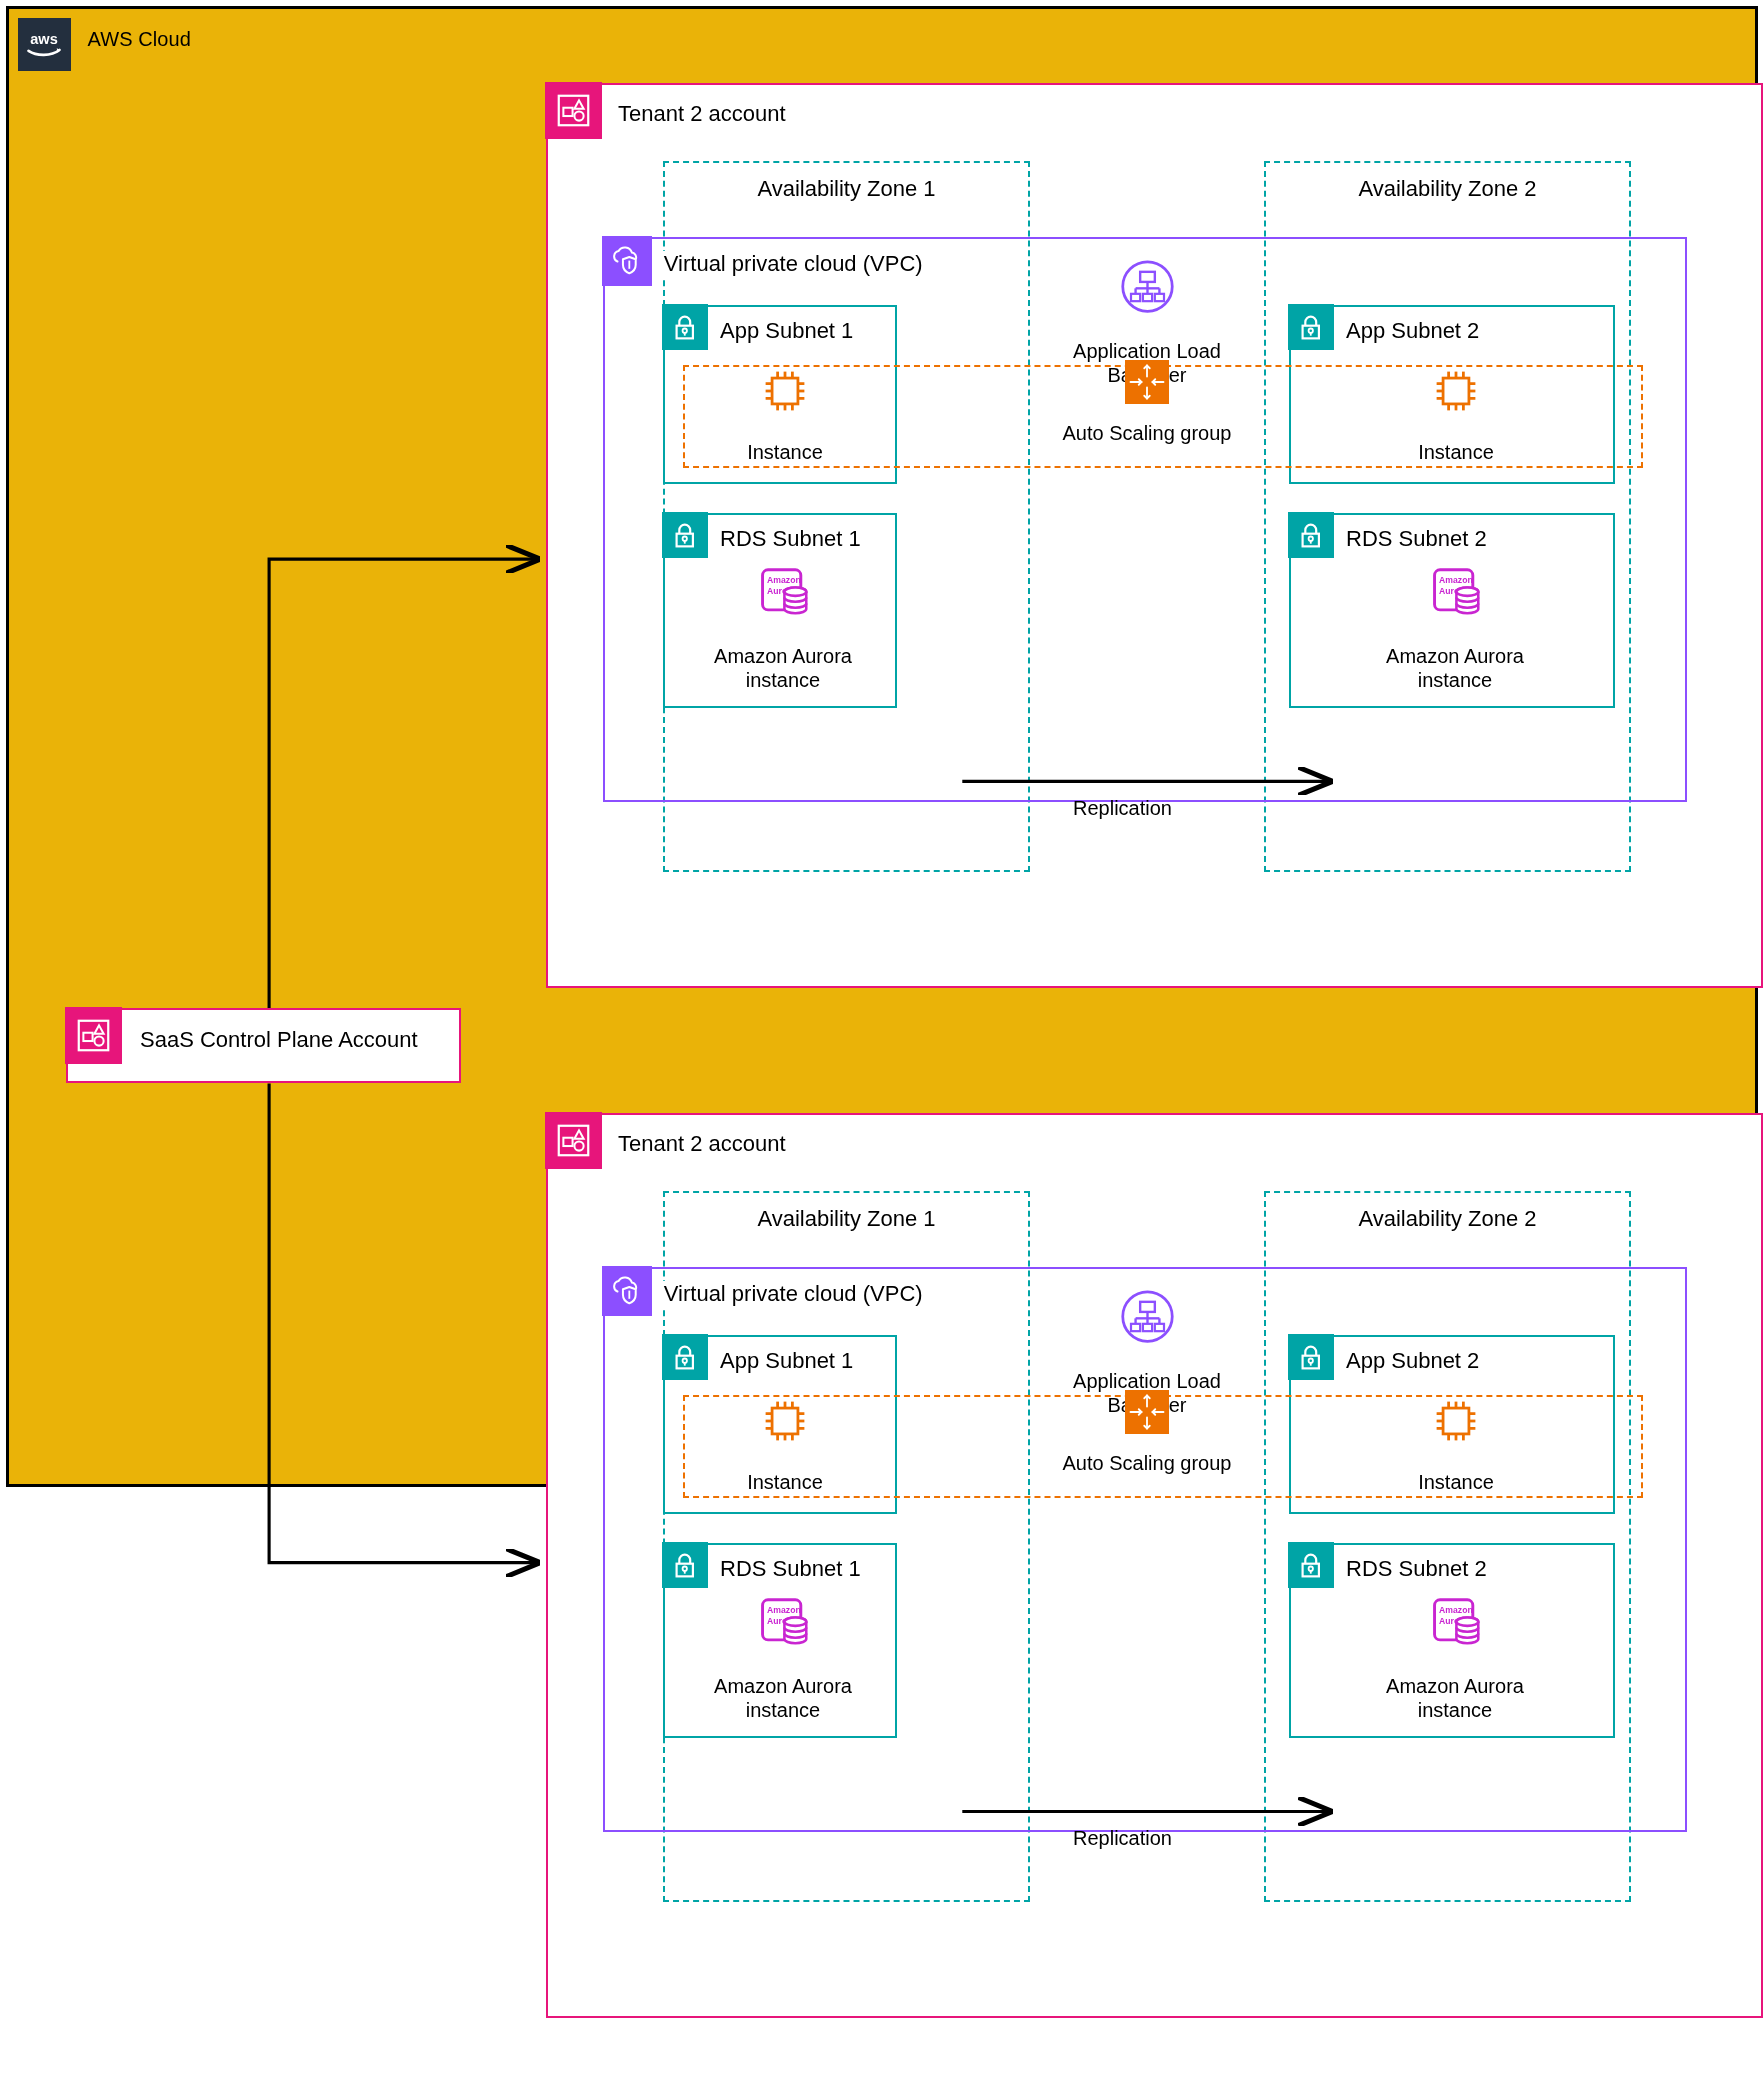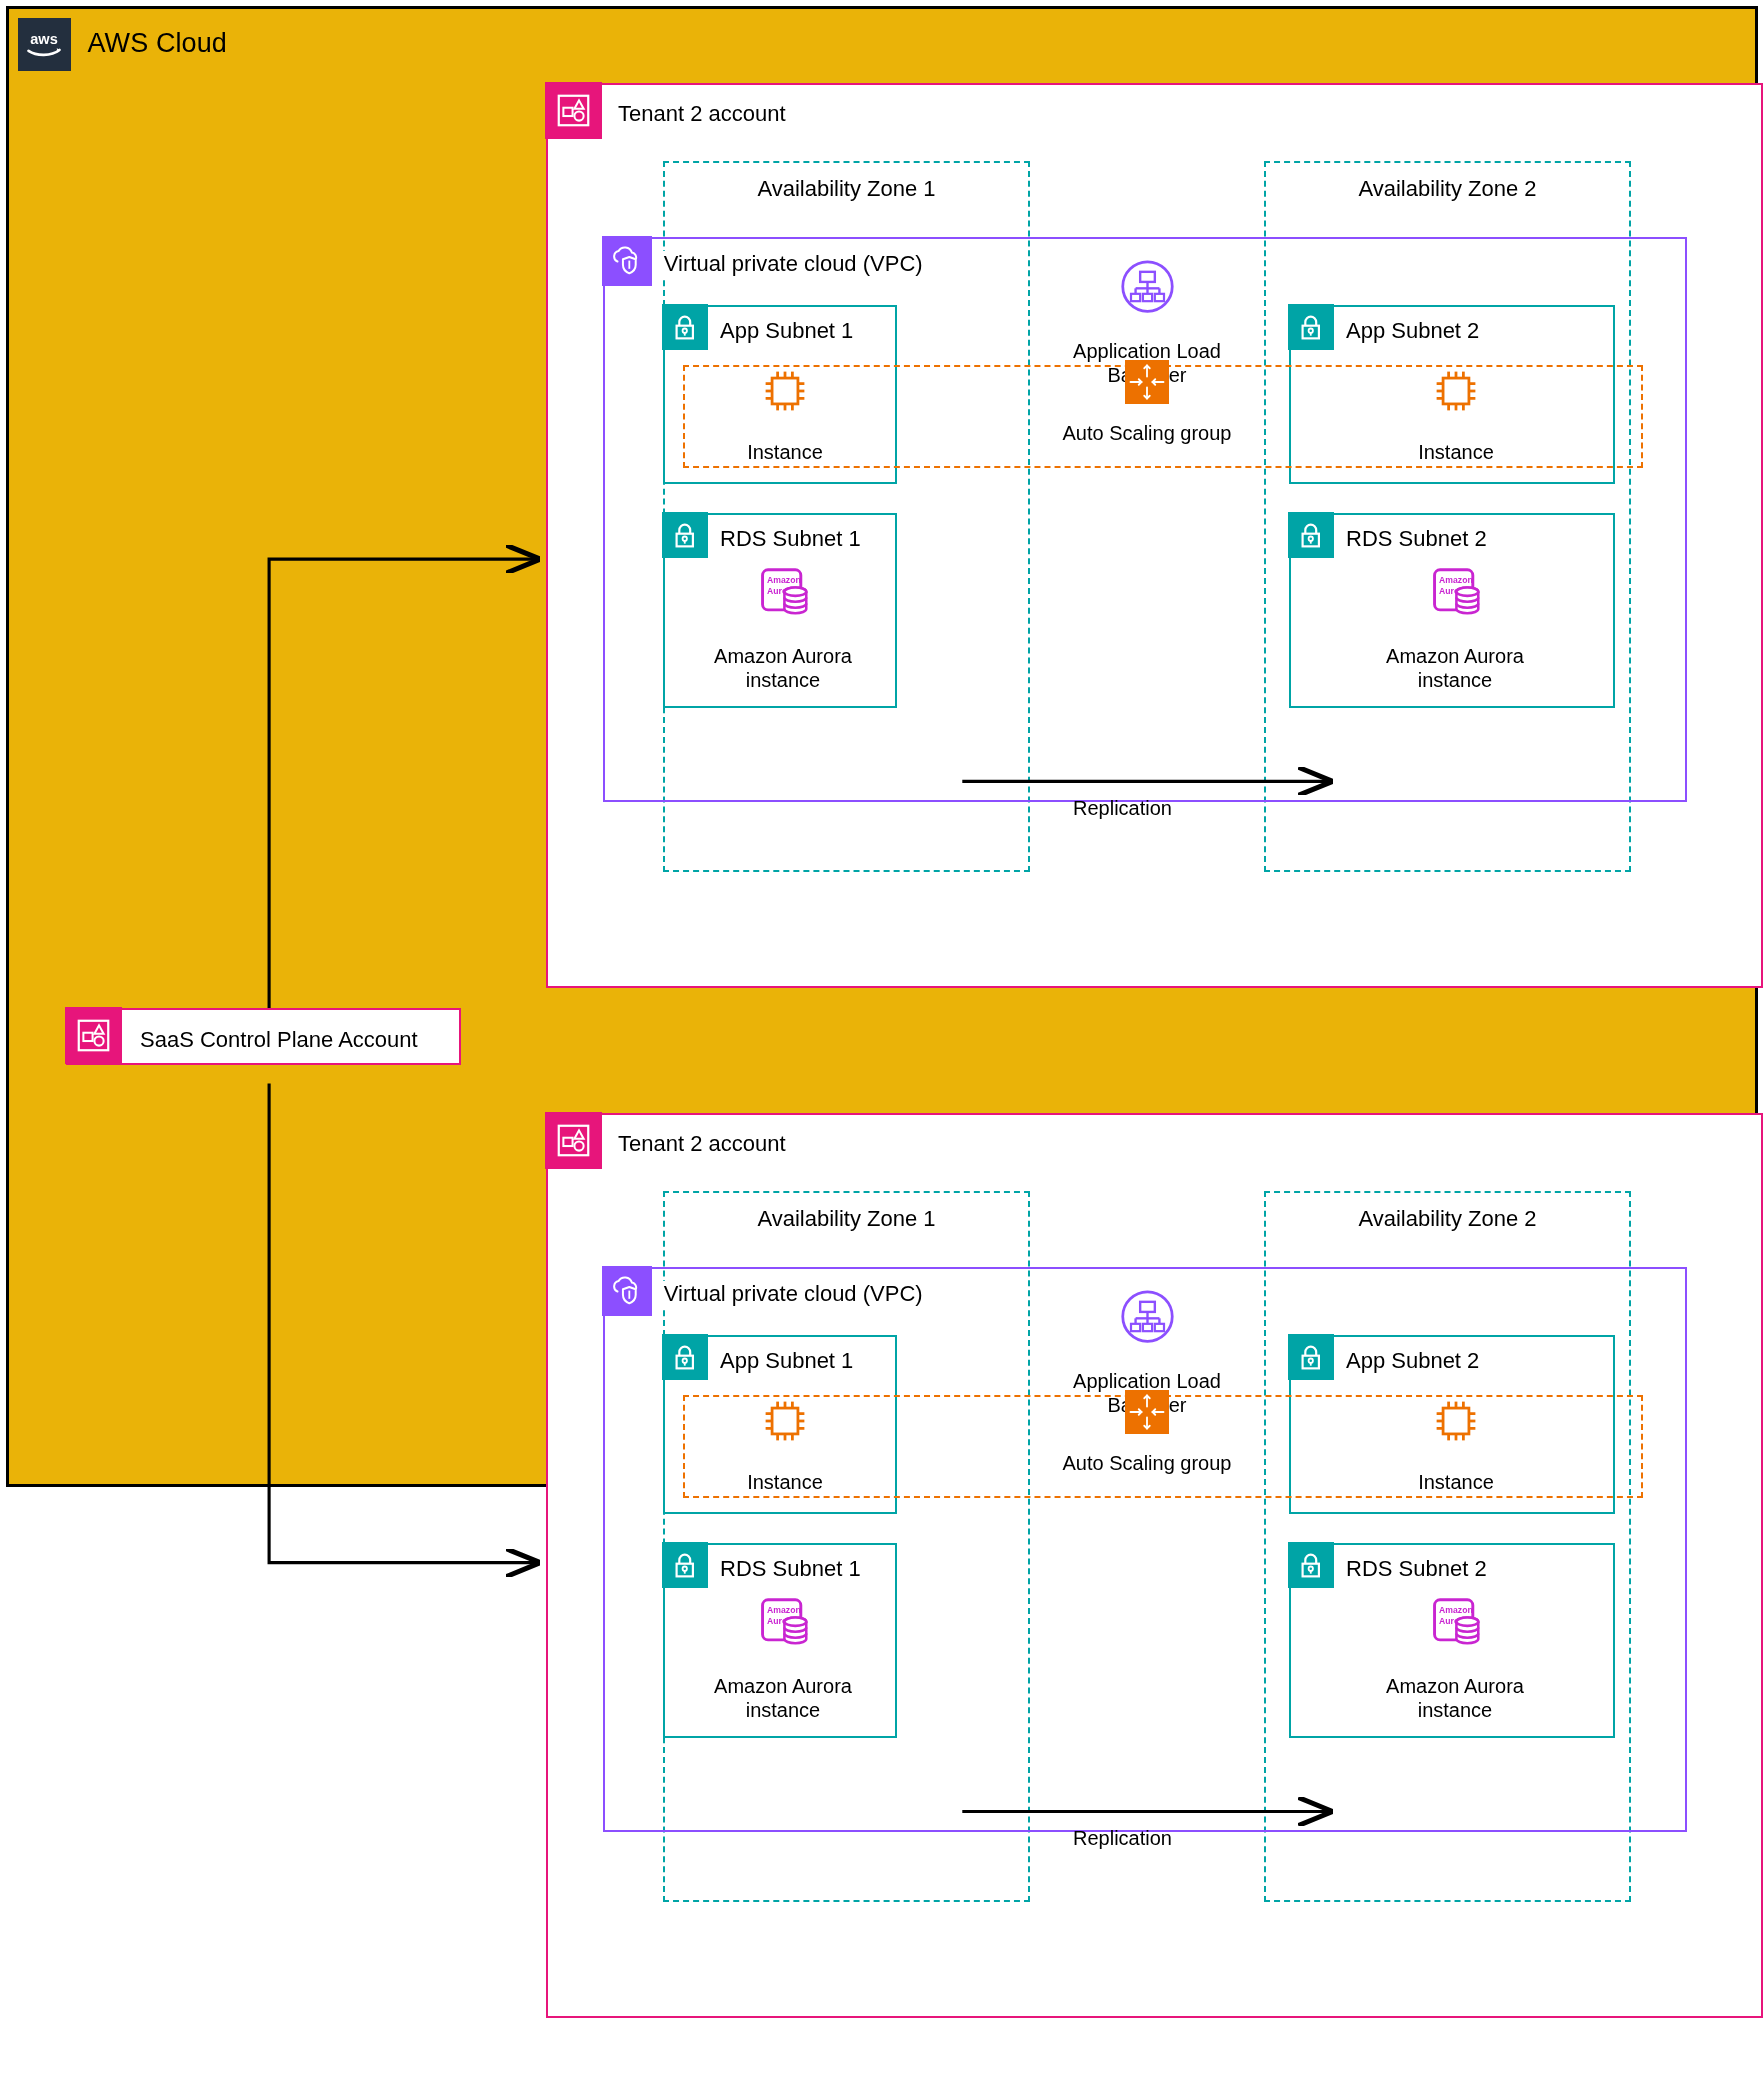--- a/index.html
+++ b/index.html
@@ -12,21 +12,21 @@
   
   .aws-cloud{
     position:absolute;left:5.5px;top:5.5px;width:1752px;height:1481px;
     border:3.7px solid #000;box-sizing:border-box;background:#eab308;
   }
   .aws-logo-box{
     position:absolute;left:9.2px;top:9.2px;width:53px;height:53px;
     background:#232F3E;display:flex;align-items:center;justify-content:center;
   }
   .aws-cloud-label{
-    position:absolute;left:79px;top:19px;font-size:27px;letter-spacing:0.1px;
+    position:absolute;left:79px;top:19px;font-size:20px;letter-spacing:0.1px;
   }
 
   
   .tenant{
     position:absolute;width:1217px;height:905px;
     border:2.8px solid #E7157B;box-sizing:border-box;background:#fff;
   }
   .tenant-icon{
     position:absolute;left:-2.8px;top:-2.8px;width:57px;height:57px;background:#E7157B;
     display:flex;align-items:center;justify-content:center;
@@ -485,21 +485,21 @@
   <path d="M293 1180 L293 1702 L585 1702" stroke="#000" stroke-width="3.4" fill="none" marker-end="url(#arrowhead)"></path>
 
   <line x1="1048" y1="851" x2="1448" y2="851" stroke="#000" stroke-width="3.4" marker-end="url(#arrowhead)"></line>
 
   <line x1="1048" y1="1973" x2="1448" y2="1973" stroke="#000" stroke-width="3.4" marker-end="url(#arrowhead)"></line>
 </svg>
 
 <div class="repl-label" style="left:1073px;top:797px;">Replication</div>
 <div class="repl-label" style="left:1073px;top:1827px;">Replication</div>
 
-<div class="control-plane" style="left:66px;top:1008px;width:395px;height:57px;">
+<div class="control-plane" style="left:66px;top:1008px;width:395px;height:75px;">
   <div class="cp-icon">
     <svg width="35" height="35" viewBox="0 0 38 38" aria-hidden="true">
       <rect x="3" y="3" width="32" height="32" fill="none" stroke="#fff" stroke-width="2.4"></rect>
       <rect x="8" y="16" width="10" height="9" fill="none" stroke="#fff" stroke-width="2.2"></rect>
       <path d="M25 8 L30 17 L20 17 Z" fill="none" stroke="#fff" stroke-width="2.2"></path>
       <circle cx="25" cy="25" r="5" fill="none" stroke="#fff" stroke-width="2.2"></circle>
     </svg>
   </div>
   <div class="cp-label">SaaS Control Plane Account</div>
 </div>

